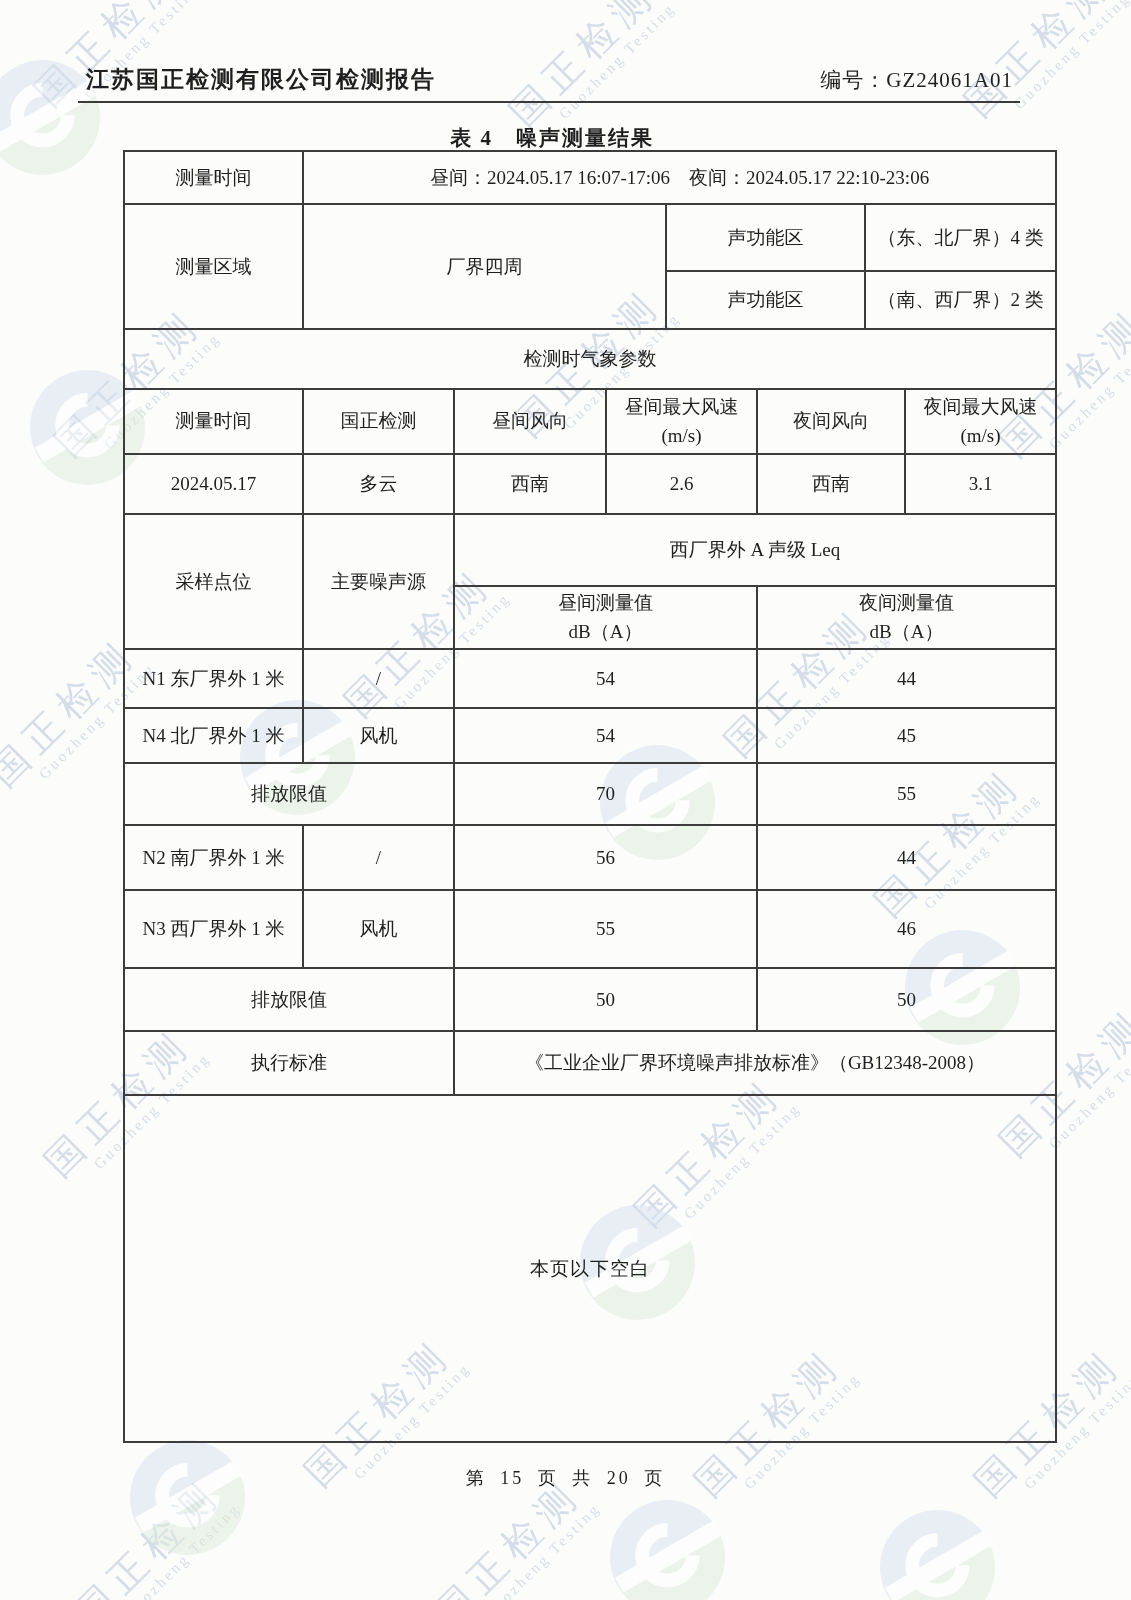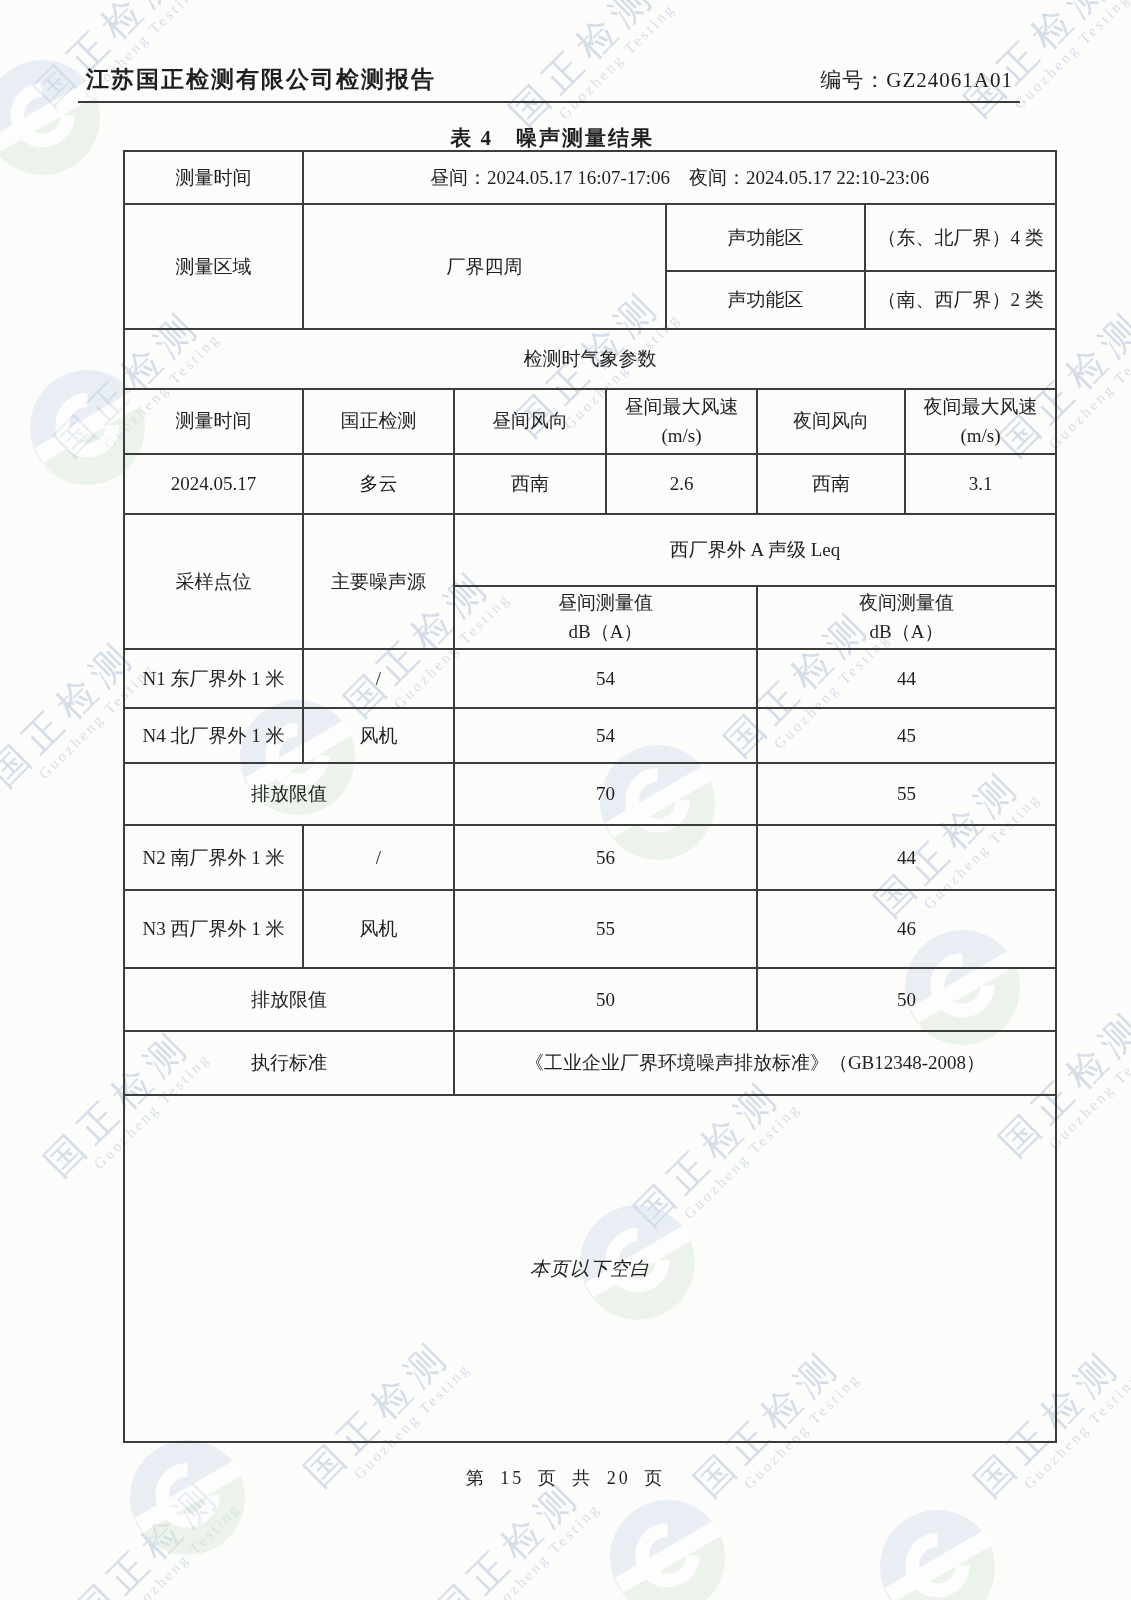--- a/index.html
+++ b/index.html
@@ -61,21 +61,20 @@
     font-size:19px;
     padding:2px 4px;
     background:transparent;
     overflow:hidden;
   }
   td.ws-pre { white-space:pre-line; line-height:1.5; }
   td.blank-cell {
     text-align:left; vertical-align:top;
     padding:10px 12px;
     letter-spacing:1px;
-    font-style:italic;
   }
   .footer {
     position:absolute; left:0; top:1466px; width:1131px;
     text-align:center; font-size:18px; letter-spacing:3px; word-spacing:6px;
   }
 </style>
 </head>
 <body>
 
 <div class="page">

